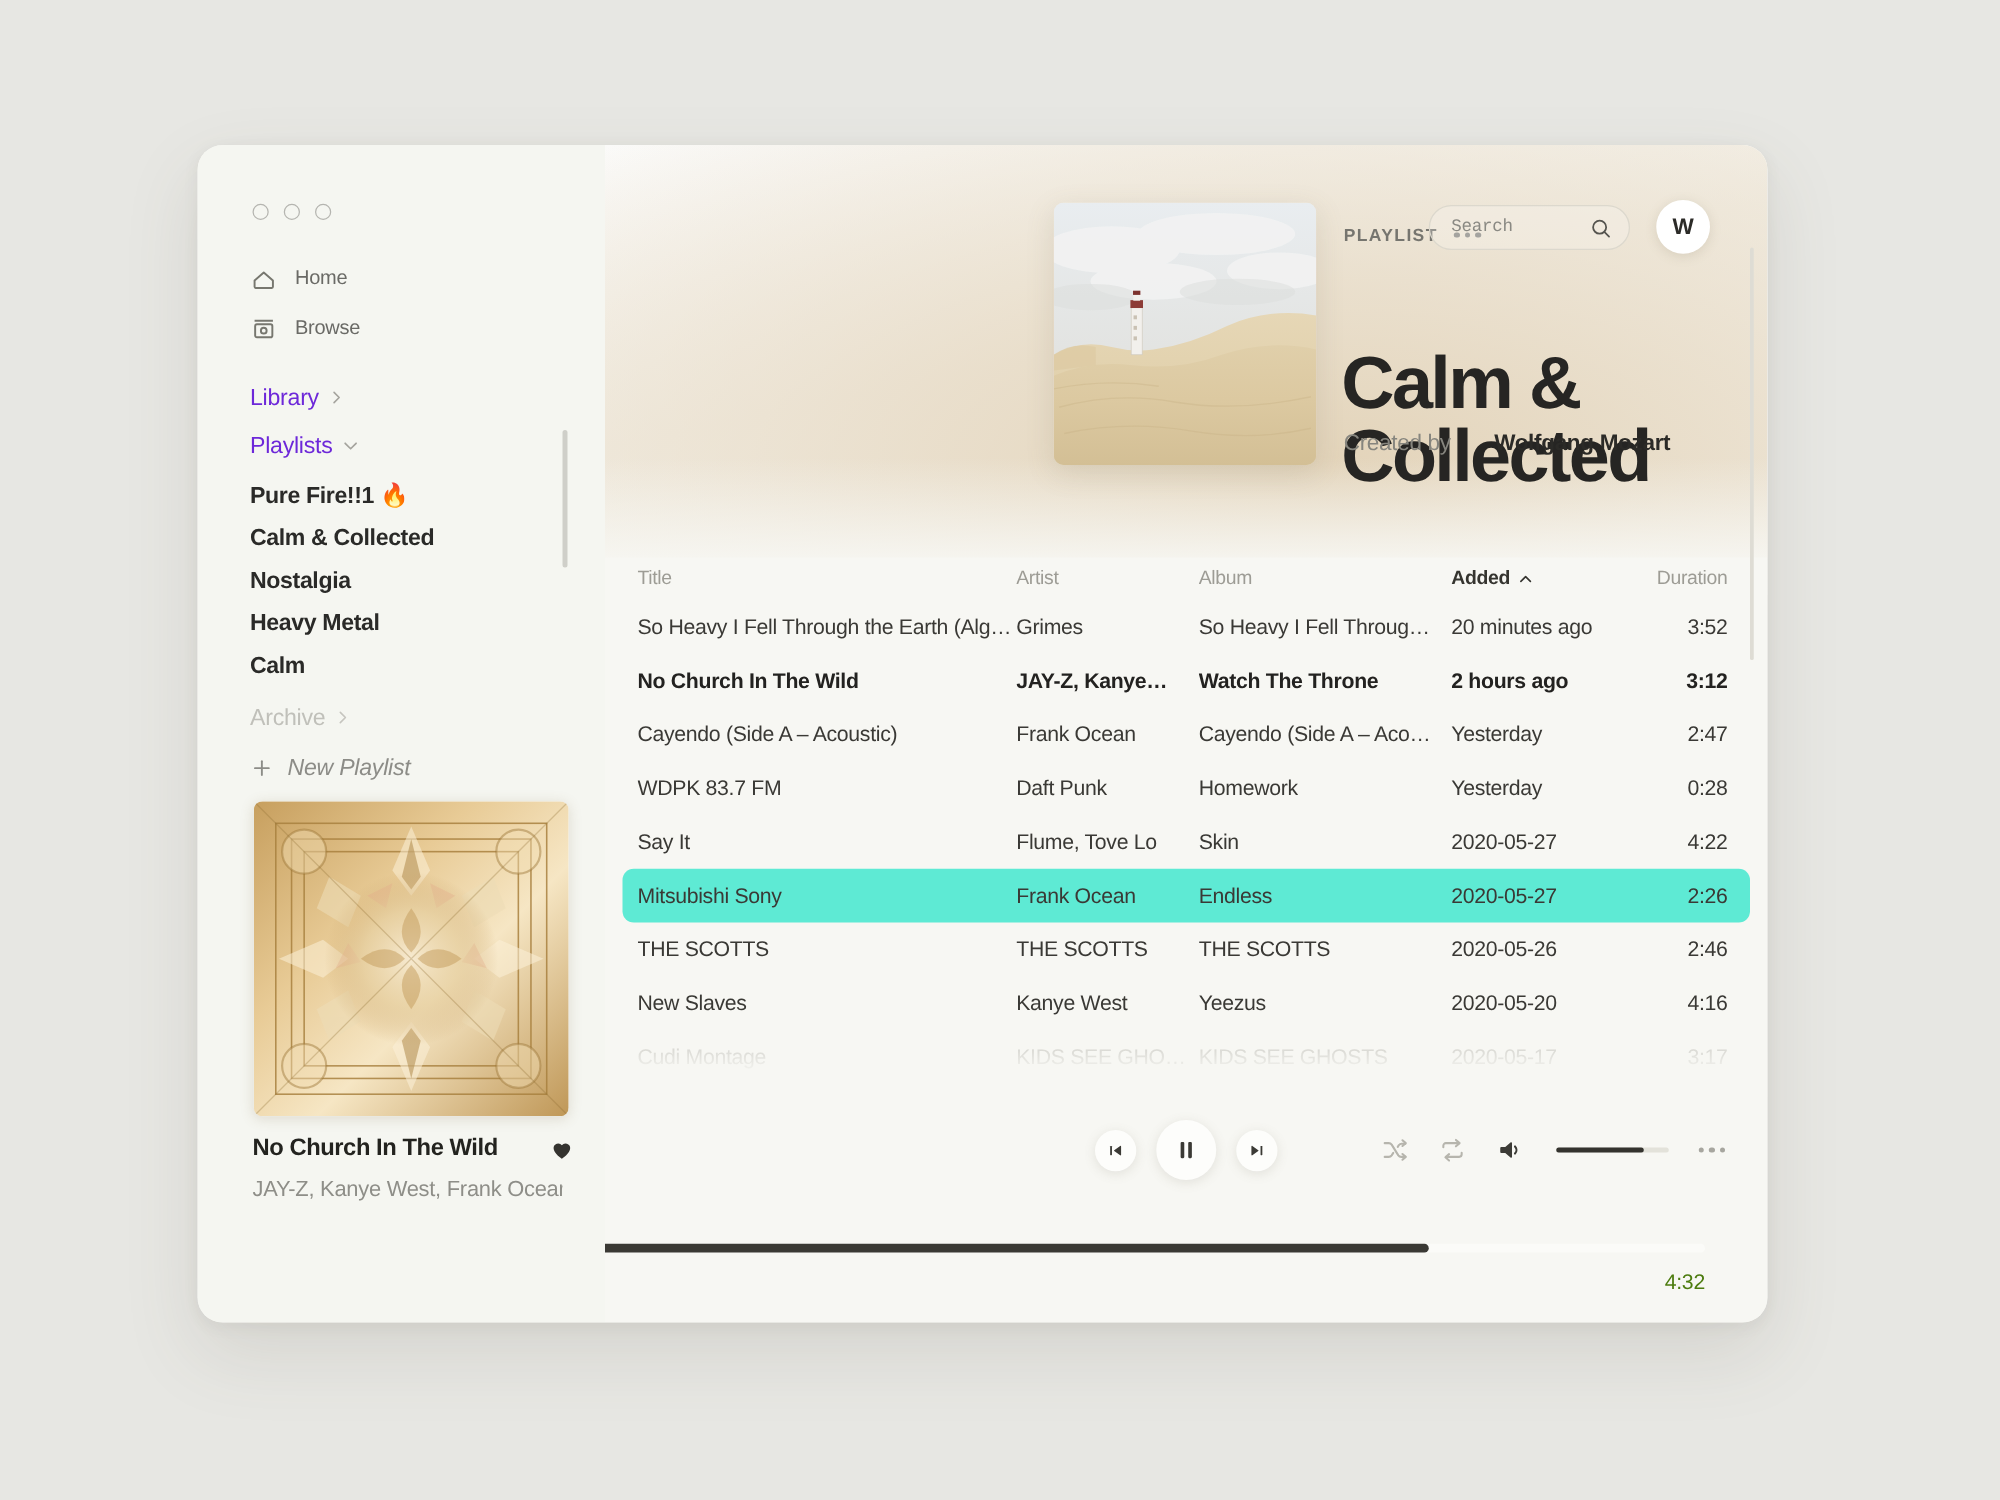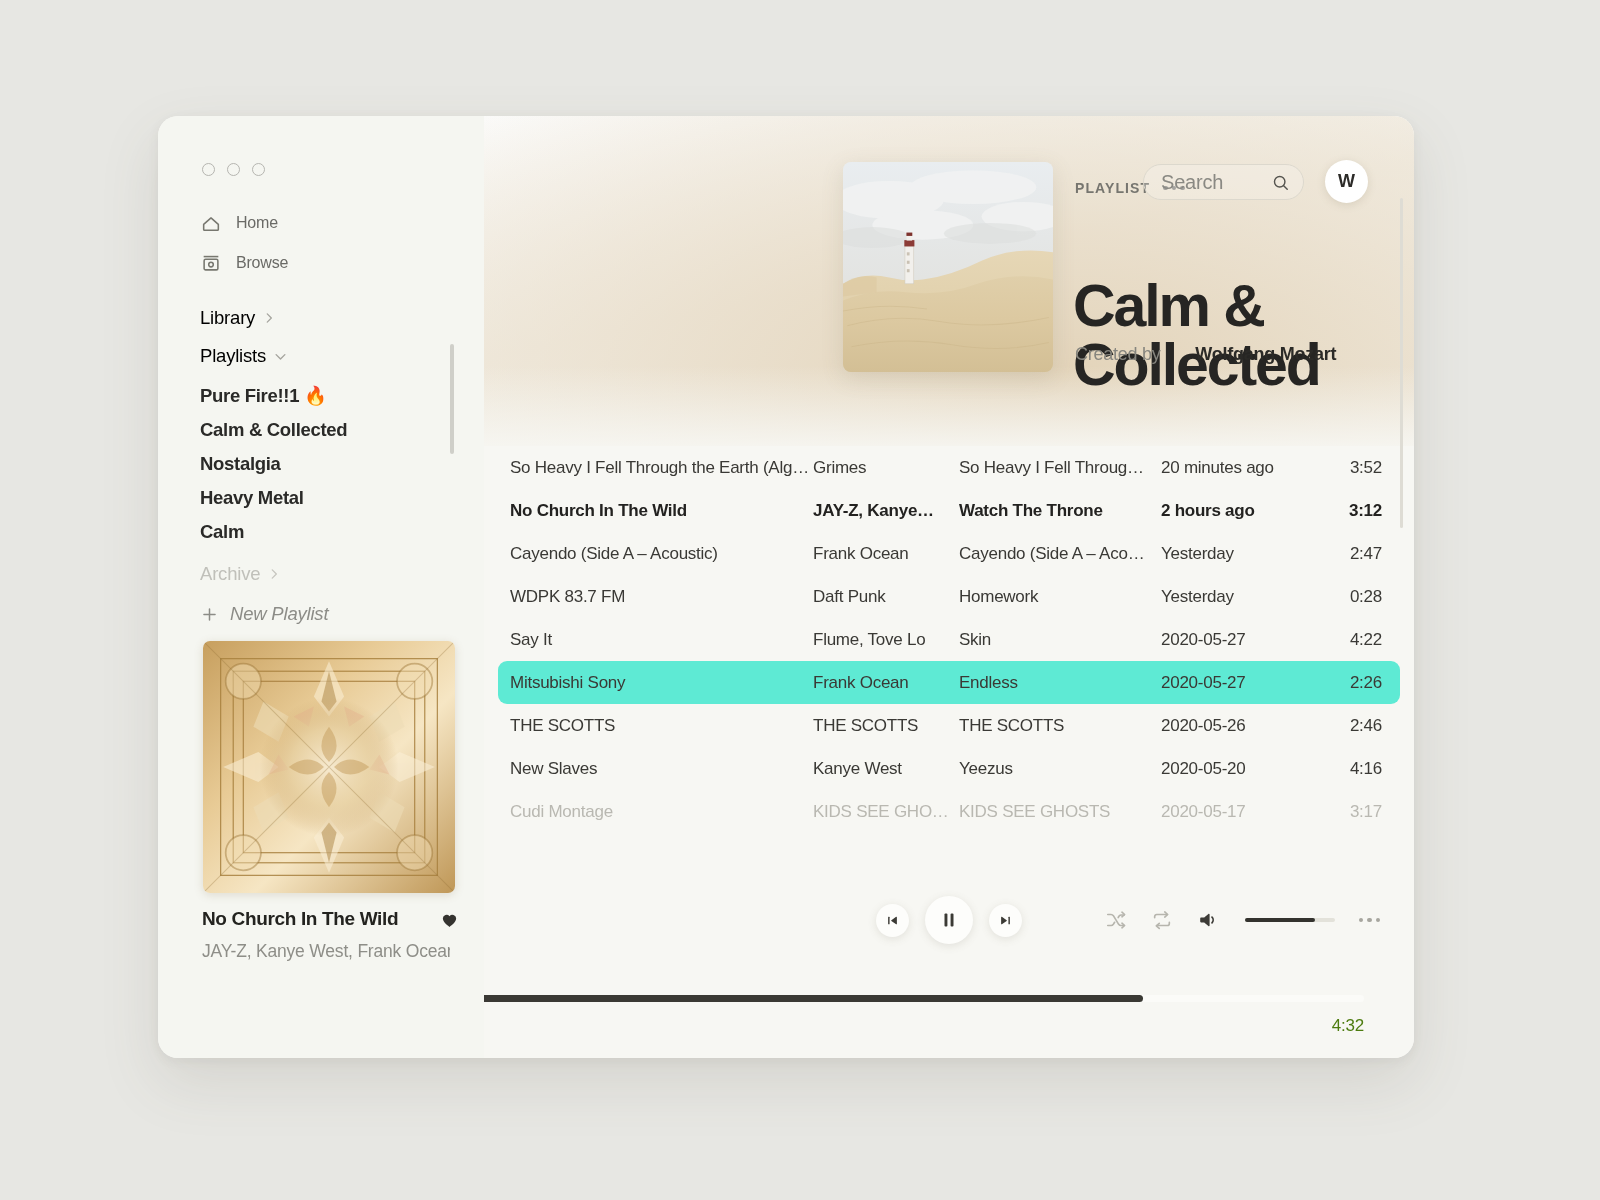--- a/index.html
+++ b/index.html
@@ -42,21 +42,21 @@
   .nav-item {
     display: flex; align-items: center; gap: 14px;
     height: 40px; color: #6a6a66; font-size: 16px;
     letter-spacing: -.2px; cursor: pointer;
   }
   .nav-icon { width: 22px; height: 22px; display:block; }
 
   #nav-sections { position: absolute; left: 42px; top: 183px; width: 252px; }
   .section-head {
     display: flex; align-items: center; gap: 7px;
-    color: #000000; font-size: 18.5px; height: 38px;
+    color: #6d28d9; font-size: 18.5px; height: 38px;
     letter-spacing: -.2px; cursor: pointer;
   }
   .section-head.dim { color: #c0c0ba; }
   .chev { display:block; }
   .playlist-item {
     color: #2a2a28; font-size: 18.5px; font-weight: 700;
     height: 34px; line-height: 34px; letter-spacing: -.3px;
     cursor: pointer; white-space: nowrap;
   }
   #sidebar-scrollbar {
@@ -139,21 +139,21 @@
   #search-box {
     position: absolute; right: 110px; top: 48px;
     width: 161px; height: 36px; border-radius: 18px;
     border: 1px solid #dcd8cd; background: rgba(255,255,255,.22);
     display: flex; align-items: center;
     padding: 0 13px 0 17px; justify-content: space-between;
     cursor: text;
   }
   #search-input {
     border: 0; background: transparent; outline: none;
-    font-family: Liberation Sans, sans-serif; font-size: 20px; color: #737373;
+    font-family: Liberation Mono, monospace; font-size: 14px; color: #737373;
     width: 105px; letter-spacing: -.2px;
   }
   #search-input::placeholder { color: #8a8983; }
   #avatar {
     position: absolute; right: 46px; top: 44px;
     width: 43px; height: 43px; border-radius: 50%;
     background: #fff; display:flex; align-items:center; justify-content:center;
     font-size: 18px; font-weight: 700; color: #2c2b28;
     box-shadow: 0 2px 9px rgba(120,110,85,.18);
     cursor: pointer;
@@ -471,20 +471,32 @@
           <circle cx="11" cy="11" r="6.6"></circle>
           <line x1="16" y1="16" x2="20.5" y2="20.5"></line>
         </svg>
     </div>
 
     <div id="avatar">W</div>
 
     <div id="main-scrollbar"></div>
 
     <div id="table">
+      <div class="trow" id="thead">
+        <span class="c-title">Title</span>
+        <span class="c-artist">Artist</span>
+        <span class="c-album">Album</span>
+        <span class="c-added">
+          <span>Added</span>
+          <svg width="13" height="13" viewBox="0 0 24 24" fill="none" stroke="#35342f" stroke-width="2.4" stroke-linecap="round" stroke-linejoin="round">
+              <path d="M5 15l7-7 7 7"></path>
+            </svg>
+        </span>
+        <span class="c-dur">Duration</span>
+      </div>
 
       <div id="rows">
           <div class="trow">
             <span class="c-title">So Heavy I Fell Through the Earth (Alg…</span>
             <span class="c-artist">Grimes</span>
             <span class="c-album">So Heavy I Fell Throug…</span>
             <span class="c-added">20 minutes ago</span>
             <span class="c-dur">3:52</span>
           </div>
           <div class="trow current">

